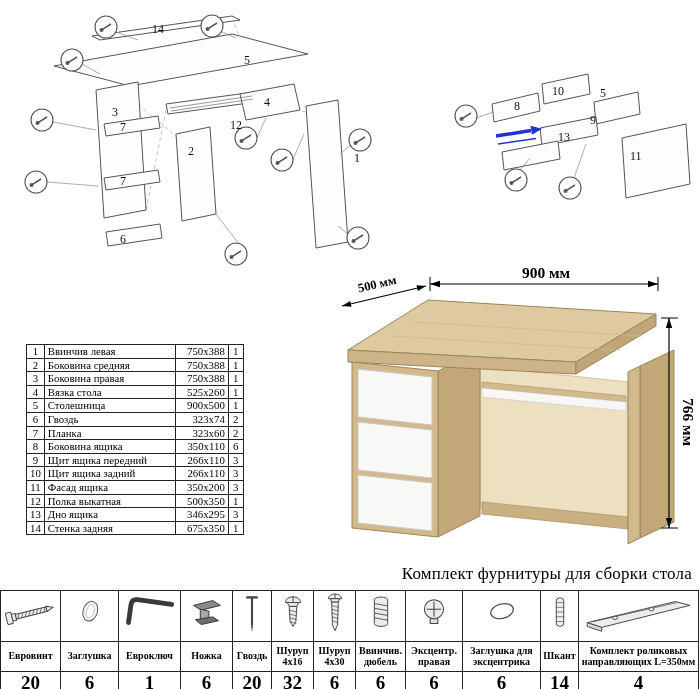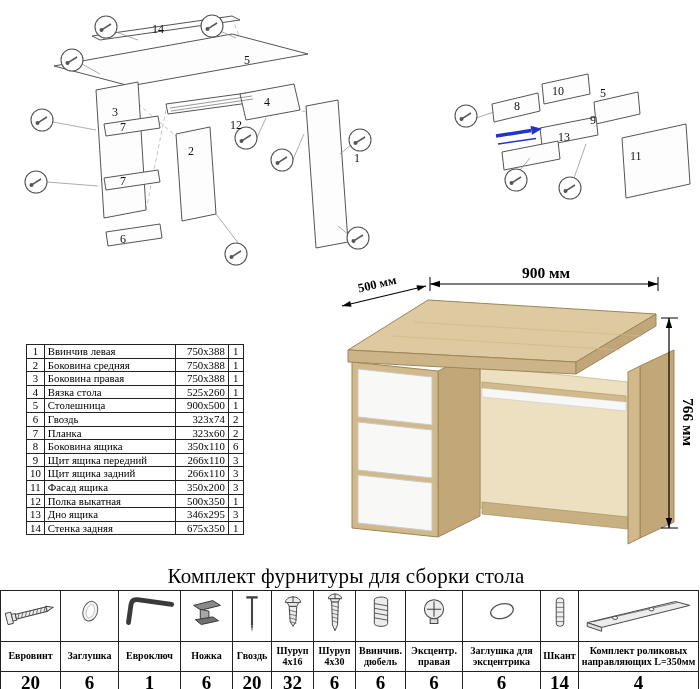--- a/index.html
+++ b/index.html
@@ -10,21 +10,21 @@
 
   
   #parts-table table { border-collapse:collapse; font-size:10.8px; }
   #parts-table td { border:1px solid #222; padding:0 3px; height:12.6px; line-height:12.6px; white-space:nowrap; }
   #parts-table td.col-num  { width:17px;  text-align:center; }
   #parts-table td.col-name { width:131px; text-align:left; }
   #parts-table td.col-size { width:53px;  text-align:right; }
   #parts-table td.col-qty  { width:15px;  text-align:center; }
 
   
-  .main-title { width:692px; text-align:center; font-size:21px; letter-spacing:0.2px; }
+  .main-title { width:692px; text-align:right; font-size:17px; letter-spacing:0.2px; }
 
   
   #hardware-table { border-collapse:collapse; table-layout:fixed; width:699px; }
   #hardware-table td { border:1px solid #222; text-align:center; vertical-align:middle; overflow:hidden;font-weight:bold; }
   .hw-icon-cell { height:50px; }
   .hw-icon-cell span { display:inline-block; line-height:0; }
   .hw-name-cell { font-size:10px; line-height:1.08; height:30px; padding:1px 1px; }
   .hw-qty-cell  { font-size:19px; height:23px; }
 
   

